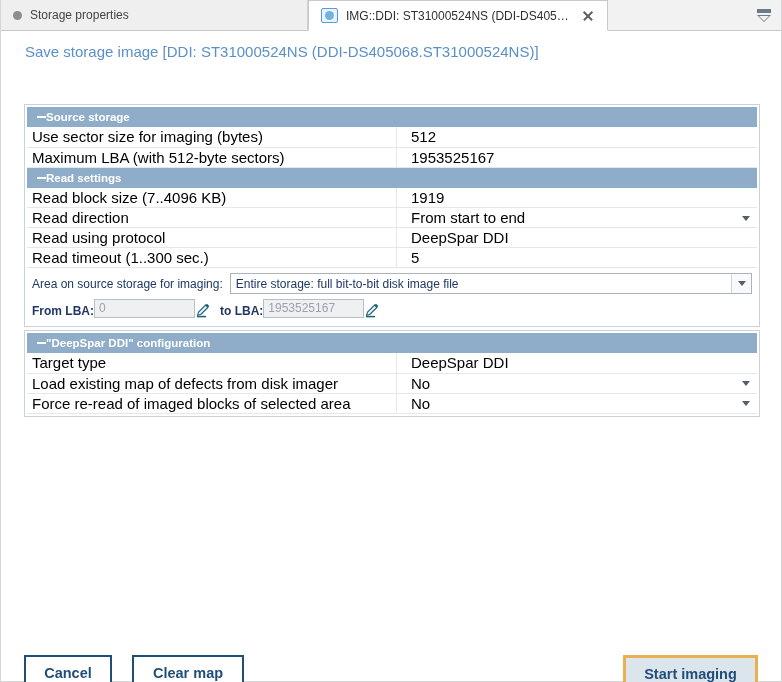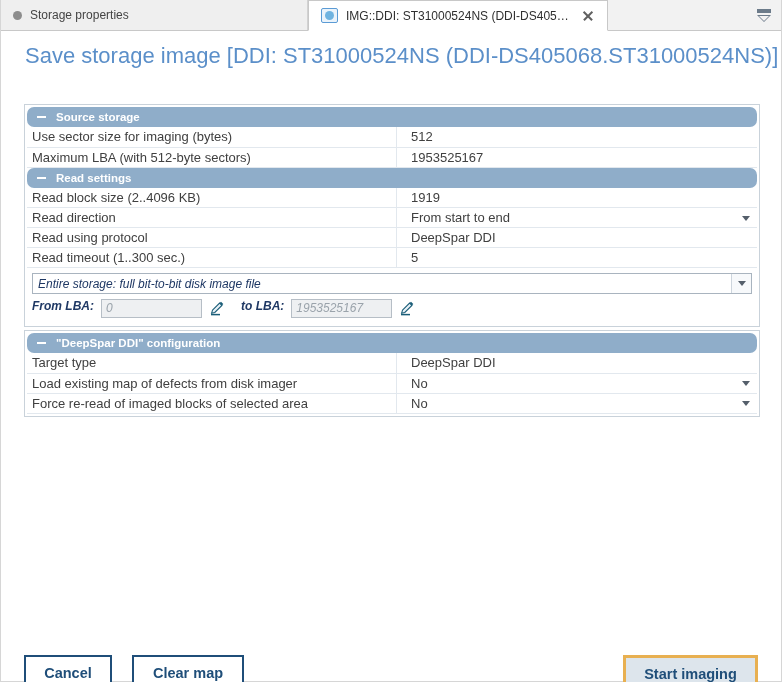--- a/index.html
+++ b/index.html
@@ -167,21 +167,21 @@
     position: relative;
     padding: 0;
     height: 650px;
     box-sizing: border-box;
   }
 
   #page-title {
     position: absolute;
     left: 24px;
     top: 12px;
-    font-size: 22px;
+    font-size: 15px;
     color: #5b8fc9;
     font-weight: normal;
     white-space: nowrap;
   }
 
   .panel {
     position: absolute;
     left: 23px;
     width: 736px;
     box-sizing: border-box;
@@ -193,45 +193,43 @@
   #panel-ddi  { top: 299px; }
 
   .section-header {
     height: 20px;
     background: #8fadc9;
     color: #ffffff;
     font-weight: bold;
     font-size: 11.5px;
     display: flex;
     align-items: center;
-    gap: 10px;
     padding: 0 10px;
     box-sizing: border-box;
     cursor: pointer;
     user-select: none;
-    border-radius: 7px;
   }
   .section-header .collapse {
     display: inline-block;
     width: 9px;
     height: 2px;
     background: #ffffff;
     flex: 0 0 auto;
   }
 
   table.grid {
     width: 100%;
     border-collapse: collapse;
     table-layout: fixed;
   }
   table.grid tr { height: 20px; }
   table.grid td {
     border-bottom: 1px solid #e2e8ee;
-    font-size: 13px;
-    color: #404040;
+    font-size: 15px;
+    color: #000000;
     padding: 0 0 0 5px;
     vertical-align: middle;
     overflow: hidden;
     white-space: nowrap;
     text-overflow: ellipsis;
   }
   table.grid td.lbl { width: 364px; }
   table.grid td.val {
     border-left: 1px solid #e2e8ee;
     position: relative;
@@ -262,21 +260,20 @@
   }
   .combo {
     flex: 1;
     height: 21px;
     border: 1px solid #a9b4bf;
     background: #ffffff;
     display: flex;
     align-items: center;
     box-sizing: border-box;
     cursor: pointer;
-    font-style: italic;
   }
   .combo .text {
     flex: 1;
     padding-left: 5px;
     font-size: 12px;
     color: #1f3864;
     overflow: hidden;
     white-space: nowrap;
     text-overflow: ellipsis;
   }
@@ -293,24 +290,22 @@
   .combo .btn i {
     width: 0; height: 0;
     display: block;
     border-left: 4px solid transparent;
     border-right: 4px solid transparent;
     border-top: 5px solid #555f6b;
   }
 
   .lba-row {
     display: flex;
-    align-items: flex-start;
+    align-items: flex-end;
     padding: 3px 5px 6px 5px;
-    gap: 7px;
-    font-style: italic;
   }
   .lba-row .cap {
     font-size: 12px;
     font-weight: bold;
     color: #1f3864;
     white-space: nowrap;
   }
   .lba-input {
     width: 101px;
     height: 19px;
@@ -423,21 +418,21 @@
       </tbody>
         </table>
 
       <div class="section-header">
         <span class="collapse"></span>
         <span>Read settings</span>
       </div>
       <table class="grid">
         <tbody>
             <tr>
-          <td class="lbl">Read block size (2..4096 KB)</td>
+          <td class="lbl">Read block size (7..4096 KB)</td>
           <td class="val">
             <span>1919</span>
           </td>
         </tr>
         <tr>
           <td class="lbl">Read direction</td>
           <td class="val">
             <span>From start to end</span>
             <span class="arrow"></span>
           </td>
@@ -451,20 +446,21 @@
         <tr>
           <td class="lbl">Read timeout (1..300 sec.)</td>
           <td class="val">
             <span>5</span>
           </td>
         </tr>
       </tbody>
         </table>
 
       <div class="area-row">
+        <span class="cap">Area on source storage for imaging:</span>
         <div class="combo">
           <span class="text">Entire storage: full bit-to-bit disk image file</span>
           <span class="btn">
             <i></i>
           </span>
         </div>
       </div>
 
       <div class="lba-row">
         <span class="cap">From LBA:</span>

